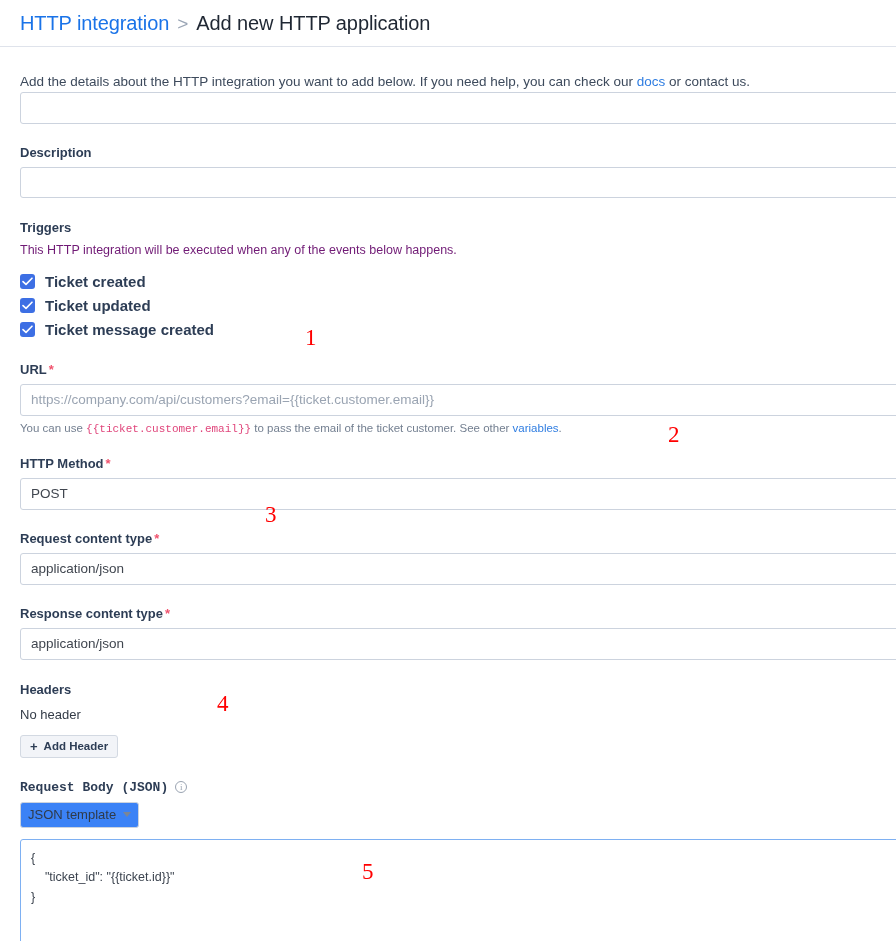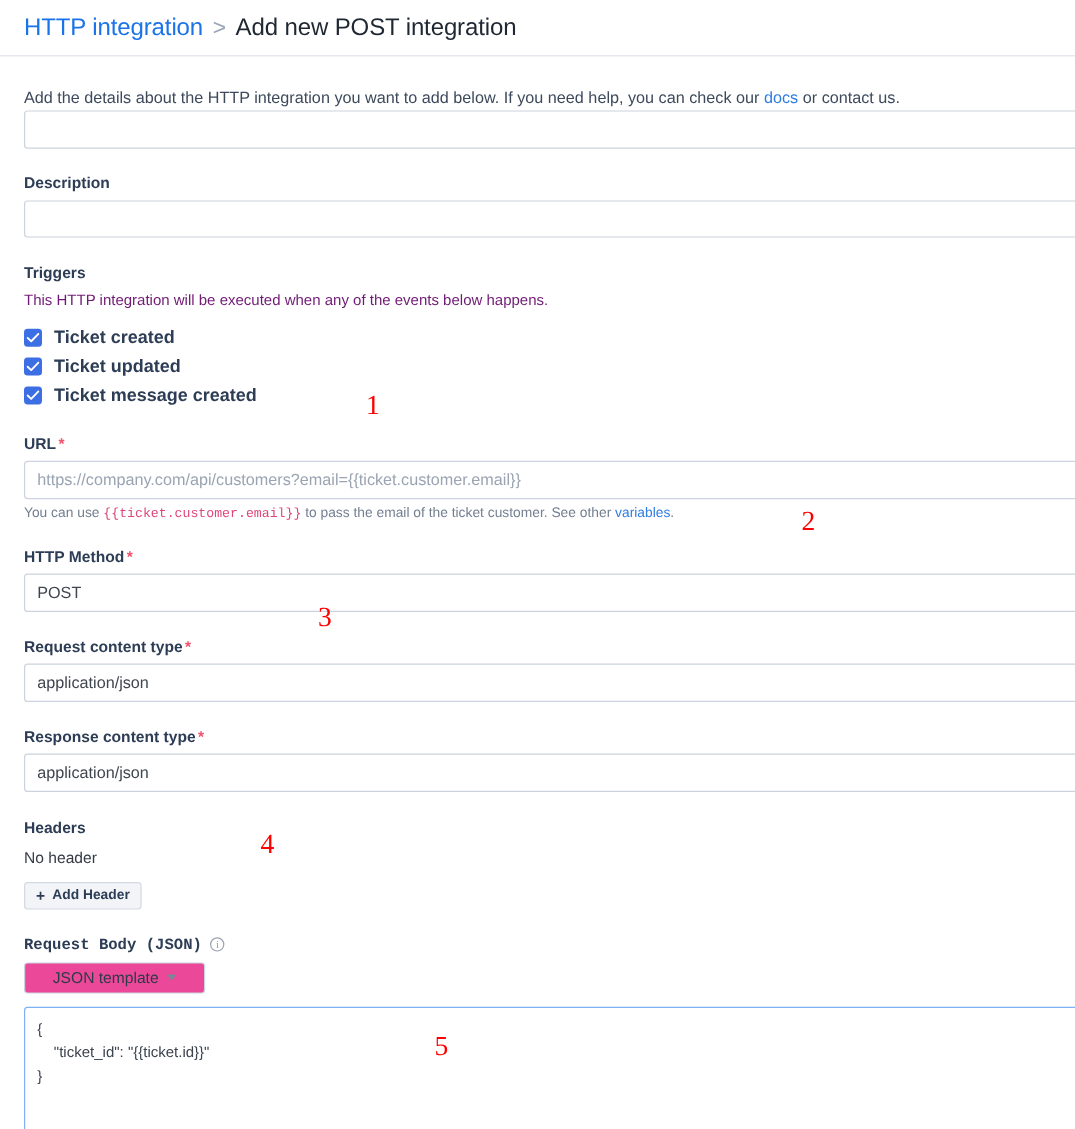--- a/index.html
+++ b/index.html
@@ -207,22 +207,22 @@
     text-align: center;
     font-family: "Liberation Serif", serif;
     display: inline-block;
   }
 
   .tmpl-select {
     display: inline-flex;
     align-items: center;
     gap: 7px;
     height: 26px;
-    padding: 0 23px;
-    background: #ec4899;
+    padding: 0 7px;
+    background: #3b82f6;
     border: 1px solid #ccd3de;
     border-radius: 3px;
     font-size: 13px;
     color: #2f3a49;
     cursor: pointer;
   }
   .caret {
     width: 0; height: 0;
     border-left: 4px solid transparent;
     border-right: 4px solid transparent;
@@ -257,21 +257,21 @@
     font-weight: normal;
   }
 </style>
 </head>
 <body>
 
 <div id="page">
 
   <div class="page-header">
     <div>
-      <a class="crumb-link">HTTP integration</a><span class="crumb-sep">&gt;</span><span class="crumb-current">Add new POST integration</span>
+      <a class="crumb-link">HTTP integration</a><span class="crumb-sep">&gt;</span><span class="crumb-current">Add new HTTP application</span>
     </div>
   </div>
 
   <div class="form-body">
 
     <p class="intro"><span>Add the details about the HTTP integration you want to add below. If you need help, you can check our </span><a class="inline-link">docs</a><span> or contact us.</span></p>
 
     
     <input class="text-input" type="text" value="" style="">
 

